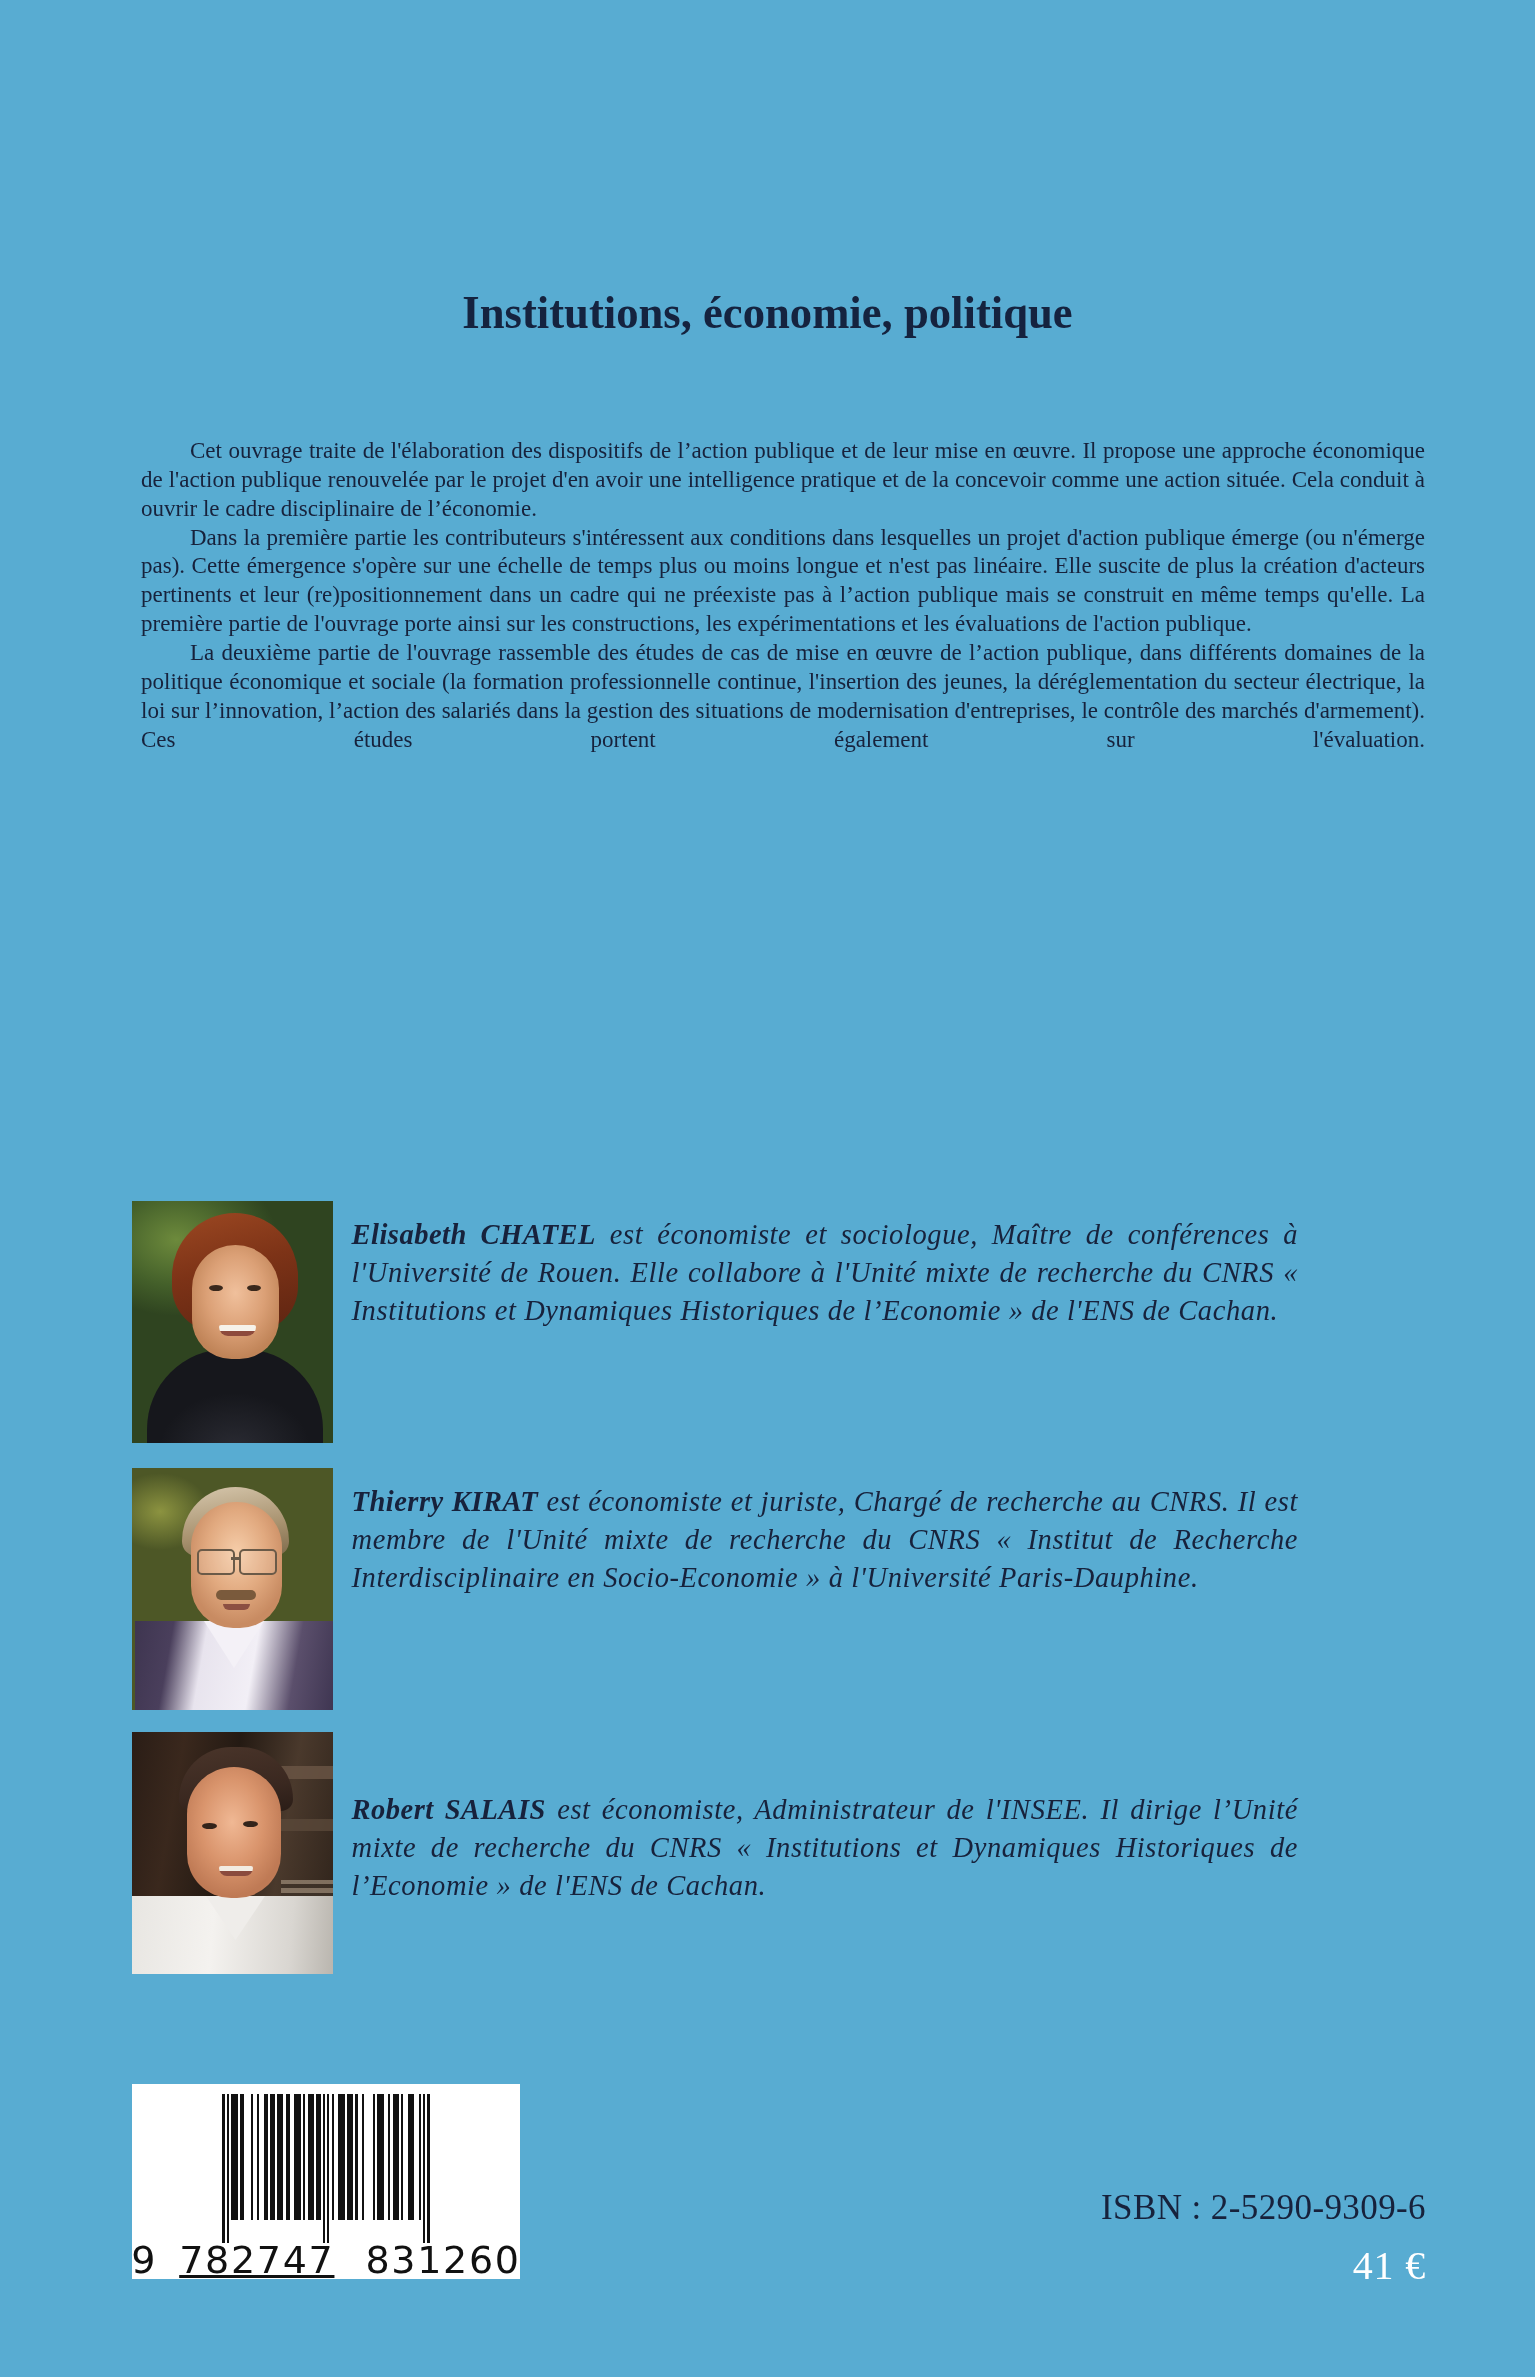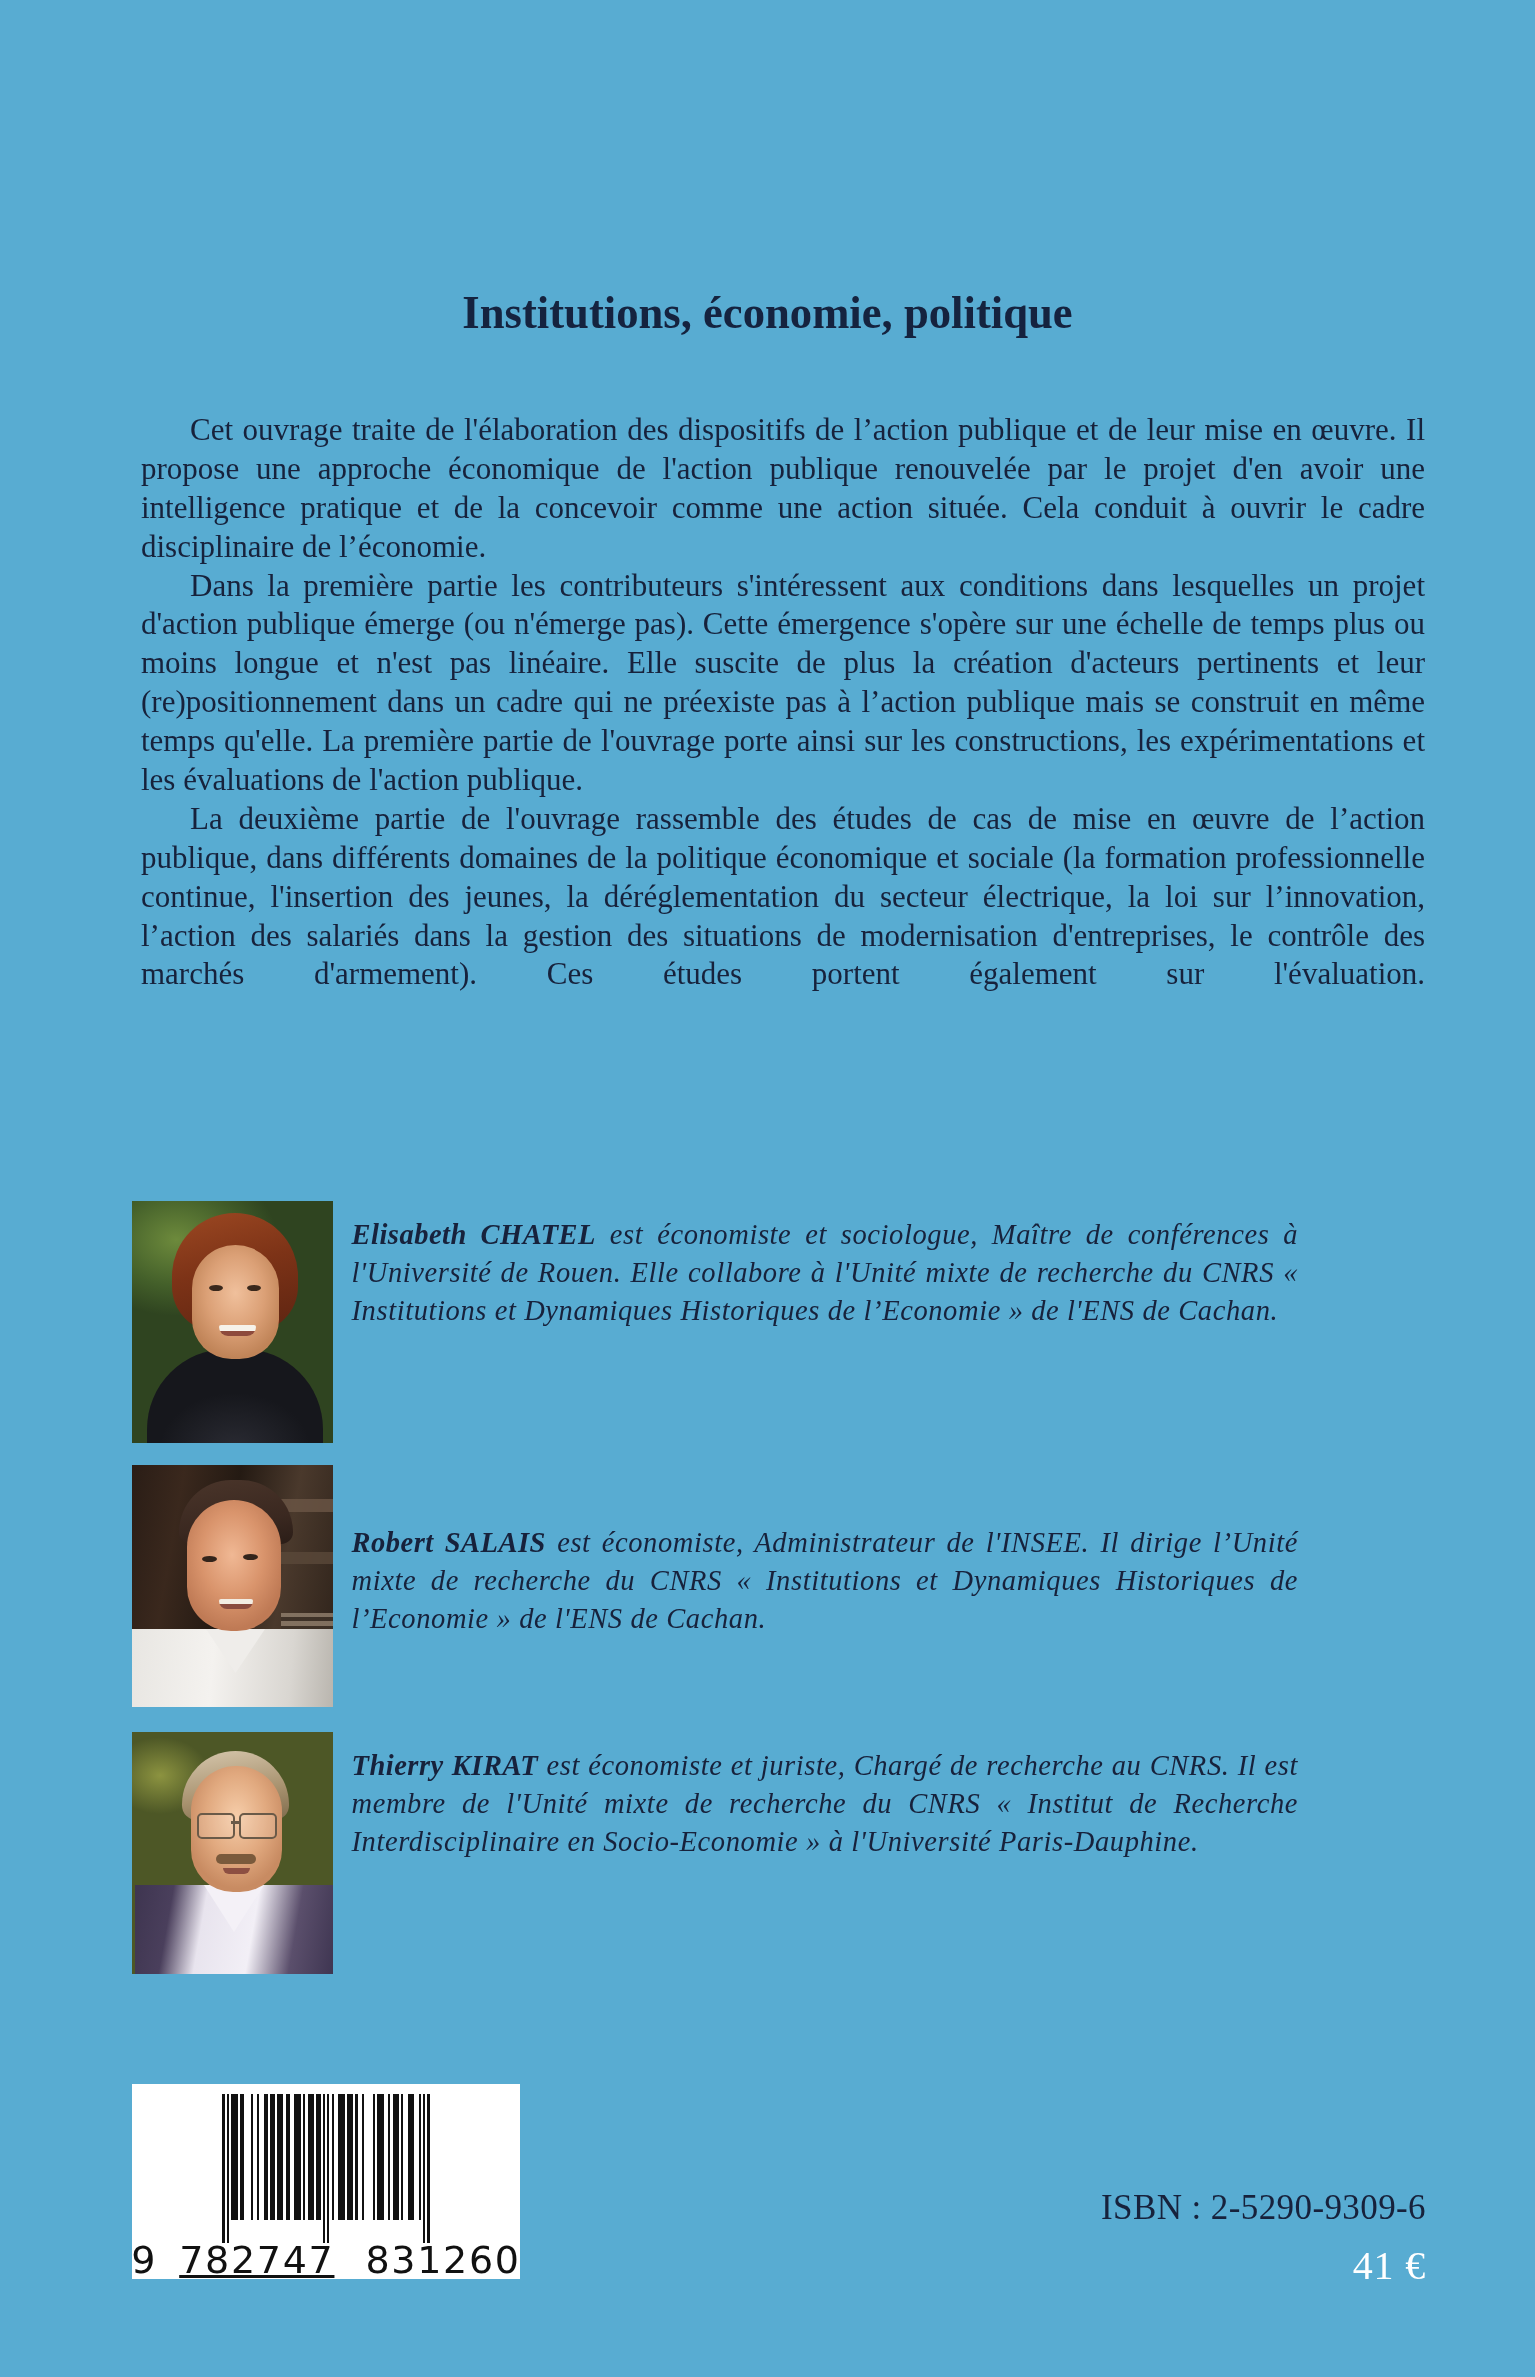--- a/index.html
+++ b/index.html
@@ -46,23 +46,23 @@
     font-weight: bold;
     font-size: 47px;
     color: #15233f;
     transform: scaleX(0.95);
   }
 
   
   .blurb {
     position: absolute;
     left: 141px;
-    top: 411px;
+    top: 437px;
     width: 1284px;
-    font-size: 31px;
+    font-size: 23px;
     line-height: 1.255;
     text-align: justify;
     color: #17223c;
   }
   .blurb p {
     margin: 0 0 0 0;
     text-indent: 49px;
     text-align: justify;
     text-justify: inter-word;
   }
@@ -261,57 +261,57 @@
         <div class="ph-face"></div>
         <div class="ph-el eye-l"></div>
         <div class="ph-el eye-r"></div>
         <div class="ph-el mouth"></div>
       </div>
       <div class="bio-text">
         <span class="name">Elisabeth CHATEL</span><span> est économiste et sociologue, Maître de conférences à l'Université de Rouen. Elle collabore à l'Unité mixte de recherche du CNRS « Institutions et Dynamiques Historiques de l’Economie » de l'ENS de Cachan.</span>
       </div>
     </div>
 
+    <div class="bio-row" style="margin-top:25px;">
+      <div class="photo p2">
+        <div class="ph-bg"></div>
+        <div class="ph-body"></div>
+        <div class="ph-el collar"></div>
+        <div class="ph-hair"></div>
+        <div class="ph-face"></div>
+        <div class="ph-el glass-l"></div>
+        <div class="ph-el glass-r"></div>
+        <div class="ph-el bridge"></div>
+        <div class="ph-el mous"></div>
+        <div class="ph-el mouth"></div>
+      </div>
+      <div class="bio-text">
+        <span class="name">Thierry KIRAT</span><span> est économiste et juriste, Chargé de recherche au CNRS. Il est membre de l'Unité mixte de recherche du CNRS « Institut de Recherche Interdisciplinaire en Socio-Economie » à l'Université Paris-Dauphine.</span>
+      </div>
+    </div>
+
     <div class="bio-row" style="margin-top:22px;">
       <div class="photo p3">
         <div class="ph-bg"></div>
         <div class="ph-el shelf1"></div>
         <div class="ph-el shelf2"></div>
         <div class="ph-el shelf3"></div>
         <div class="ph-body"></div>
         <div class="ph-el collar"></div>
         <div class="ph-hair"></div>
         <div class="ph-face"></div>
         <div class="ph-el eye-l"></div>
         <div class="ph-el eye-r"></div>
         <div class="ph-el mouth"></div>
       </div>
       <div class="bio-text" style="padding-top:59px;">
         <span class="name">Robert SALAIS</span><span> est économiste, Administrateur de l'INSEE. Il dirige l’Unité mixte de recherche du CNRS « Institutions et Dynamiques Historiques de l’Economie » de l'ENS de Cachan.</span>
       </div>
     </div>
 
-    <div class="bio-row" style="margin-top:25px;">
-      <div class="photo p2">
-        <div class="ph-bg"></div>
-        <div class="ph-body"></div>
-        <div class="ph-el collar"></div>
-        <div class="ph-hair"></div>
-        <div class="ph-face"></div>
-        <div class="ph-el glass-l"></div>
-        <div class="ph-el glass-r"></div>
-        <div class="ph-el bridge"></div>
-        <div class="ph-el mous"></div>
-        <div class="ph-el mouth"></div>
-      </div>
-      <div class="bio-text">
-        <span class="name">Thierry KIRAT</span><span> est économiste et juriste, Chargé de recherche au CNRS. Il est membre de l'Unité mixte de recherche du CNRS « Institut de Recherche Interdisciplinaire en Socio-Economie » à l'Université Paris-Dauphine.</span>
-      </div>
-    </div>
-
   </div>
 
   <div class="barcode-box">
     <div class="bars" id="bars" style="gap: 0px; height: 149px; margin-left: 0px;">
         <div style="width: 2.2px; height: 149px; background: rgb(17, 17, 17); flex: 0 0 auto; margin-right: 0px;"></div>
         <div style="width: 2.2px; height: 149px; background: transparent; flex: 0 0 auto; margin-right: 0px;"></div>
         <div style="width: 2.2px; height: 149px; background: rgb(17, 17, 17); flex: 0 0 auto; margin-right: 0px;"></div>
         <div style="width: 2.2px; height: 126px; background: transparent; flex: 0 0 auto; margin-right: 0px;"></div>
         <div style="width: 6.5px; height: 126px; background: rgb(17, 17, 17); flex: 0 0 auto; margin-right: 0px;"></div>
         <div style="width: 2.2px; height: 126px; background: transparent; flex: 0 0 auto; margin-right: 0px;"></div>

